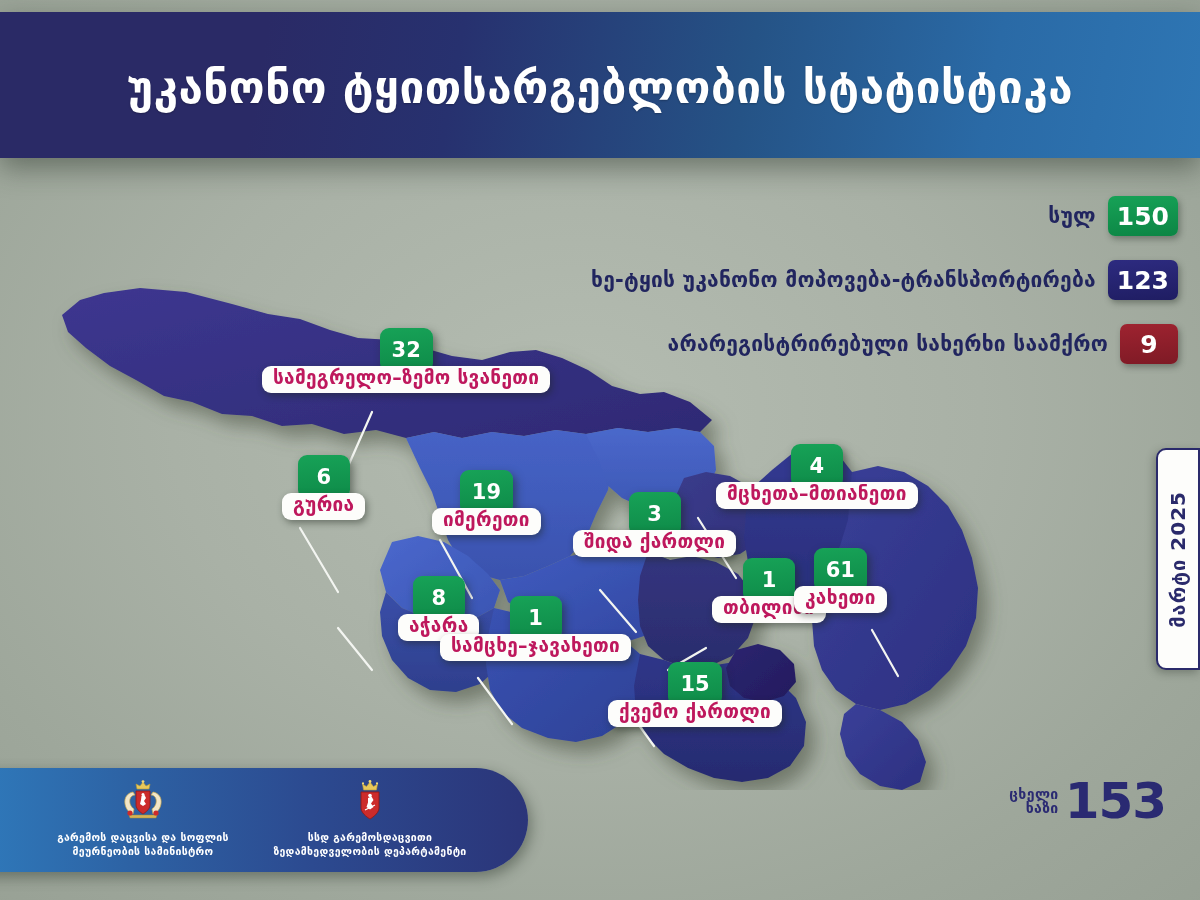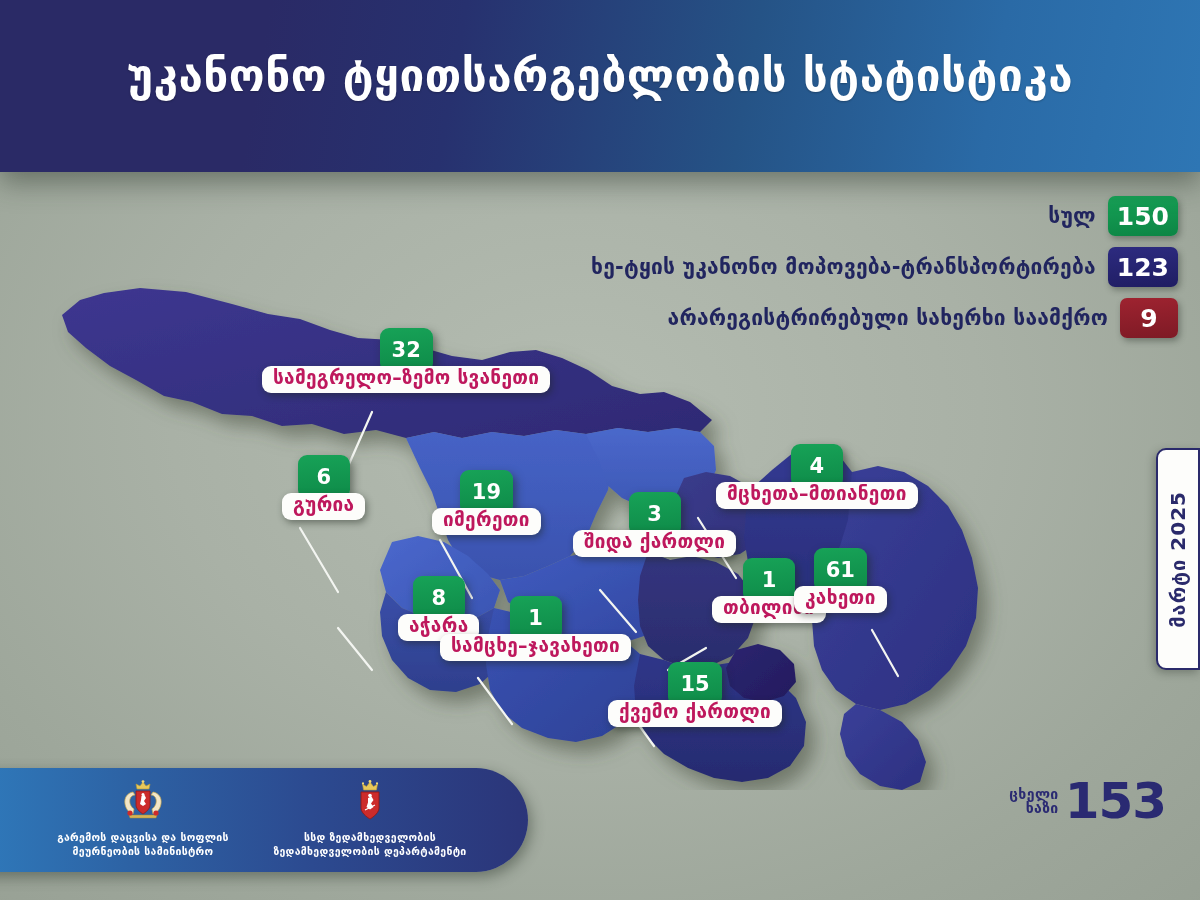--- a/index.html
+++ b/index.html
@@ -9,37 +9,37 @@
     font-family:"DejaVu Sans","Liberation Sans",sans-serif;
   }
   #stage {
     position:relative; width:1200px; height:900px;
     background: radial-gradient(ellipse 900px 700px at 48% 46%, #b4bcb1 0%, #a9b1a6 45%, #9ea79b 75%, #97a094 100%);
     overflow:hidden;
   }
 
   
   #header {
-    position:absolute; left:0; top:0; width:1200px; height:172px;
+    position:absolute; left:0; top:12px; width:1200px; height:146px;
     background:linear-gradient(100deg,#2a2a66 0%,#2a2a66 22%,#27316f 38%,#255386 62%,#2a6aa6 82%,#2e76b4 100%);
     box-shadow:0 10px 26px rgba(40,50,40,0.48);
     z-index:30;
   }
   #header-title {
     position:absolute; left:0; right:0; top:50px;
     text-align:center; color:#ffffff;
     font-size:44px; font-weight:700; letter-spacing:0.5px;
     text-shadow:0 1px 2px rgba(0,0,0,0.25);
     white-space:nowrap;
   }
 
   
   #legend {
     position:absolute; right:22px; top:196px; z-index:25;
-    display:flex; flex-direction:column; gap:11px; align-items:flex-end;
+    display:flex; flex-direction:column; gap:24px; align-items:flex-end;
   }
   .legend-row { display:flex; align-items:center; gap:12px; }
   .legend-label {
     color:#21255f; font-size:21px; font-weight:700; white-space:nowrap;
     letter-spacing:0.2px;
   }
   .legend-chip {
     min-width:58px; height:40px; border-radius:7px;
     display:flex; align-items:center; justify-content:center;
     color:#fff; font-size:25px; font-weight:700; padding:5px 9px;
@@ -356,21 +356,21 @@
           <circle cx="10" cy="3.4" r="1.1" fill="#f0d878"></circle>
           <circle cx="24" cy="3.4" r="1.1" fill="#f0d878"></circle>
 
           <path d="M8 12 L26 12 L26 28 C26 34 17 39 17 39 C17 39 8 34 8 28 Z" fill="#cc2b2b" stroke="#8d1b1b" stroke-width="0.9"></path>
 
           <path d="M15 18 L18.5 16.5 L20.5 20 L18 23.5 L20.5 27 L17 29.5 L13.5 27 L15 22.5 Z" fill="#ffffff"></path>
           <circle cx="17" cy="15.6" r="1.8" fill="#ffffff"></circle>
           <path d="M12 30 L22 25" stroke="#ffffff" stroke-width="1.2"></path>
         </svg>
       </div>
-      <div class="org-text">სსდ ზედამხედველობის</div>
+      <div class="org-text">სსდ გარემოსდაცვითი</div>
       <div class="org-text">ზედამხედველობის დეპარტამენტი</div>
     </div>
   </div>
 
   <div id="hotline">
     <div id="hotline-words">
       <span>ცხელი</span>
       <span>ხაზი</span>
     </div>
     <span id="hotline-number">153</span>

